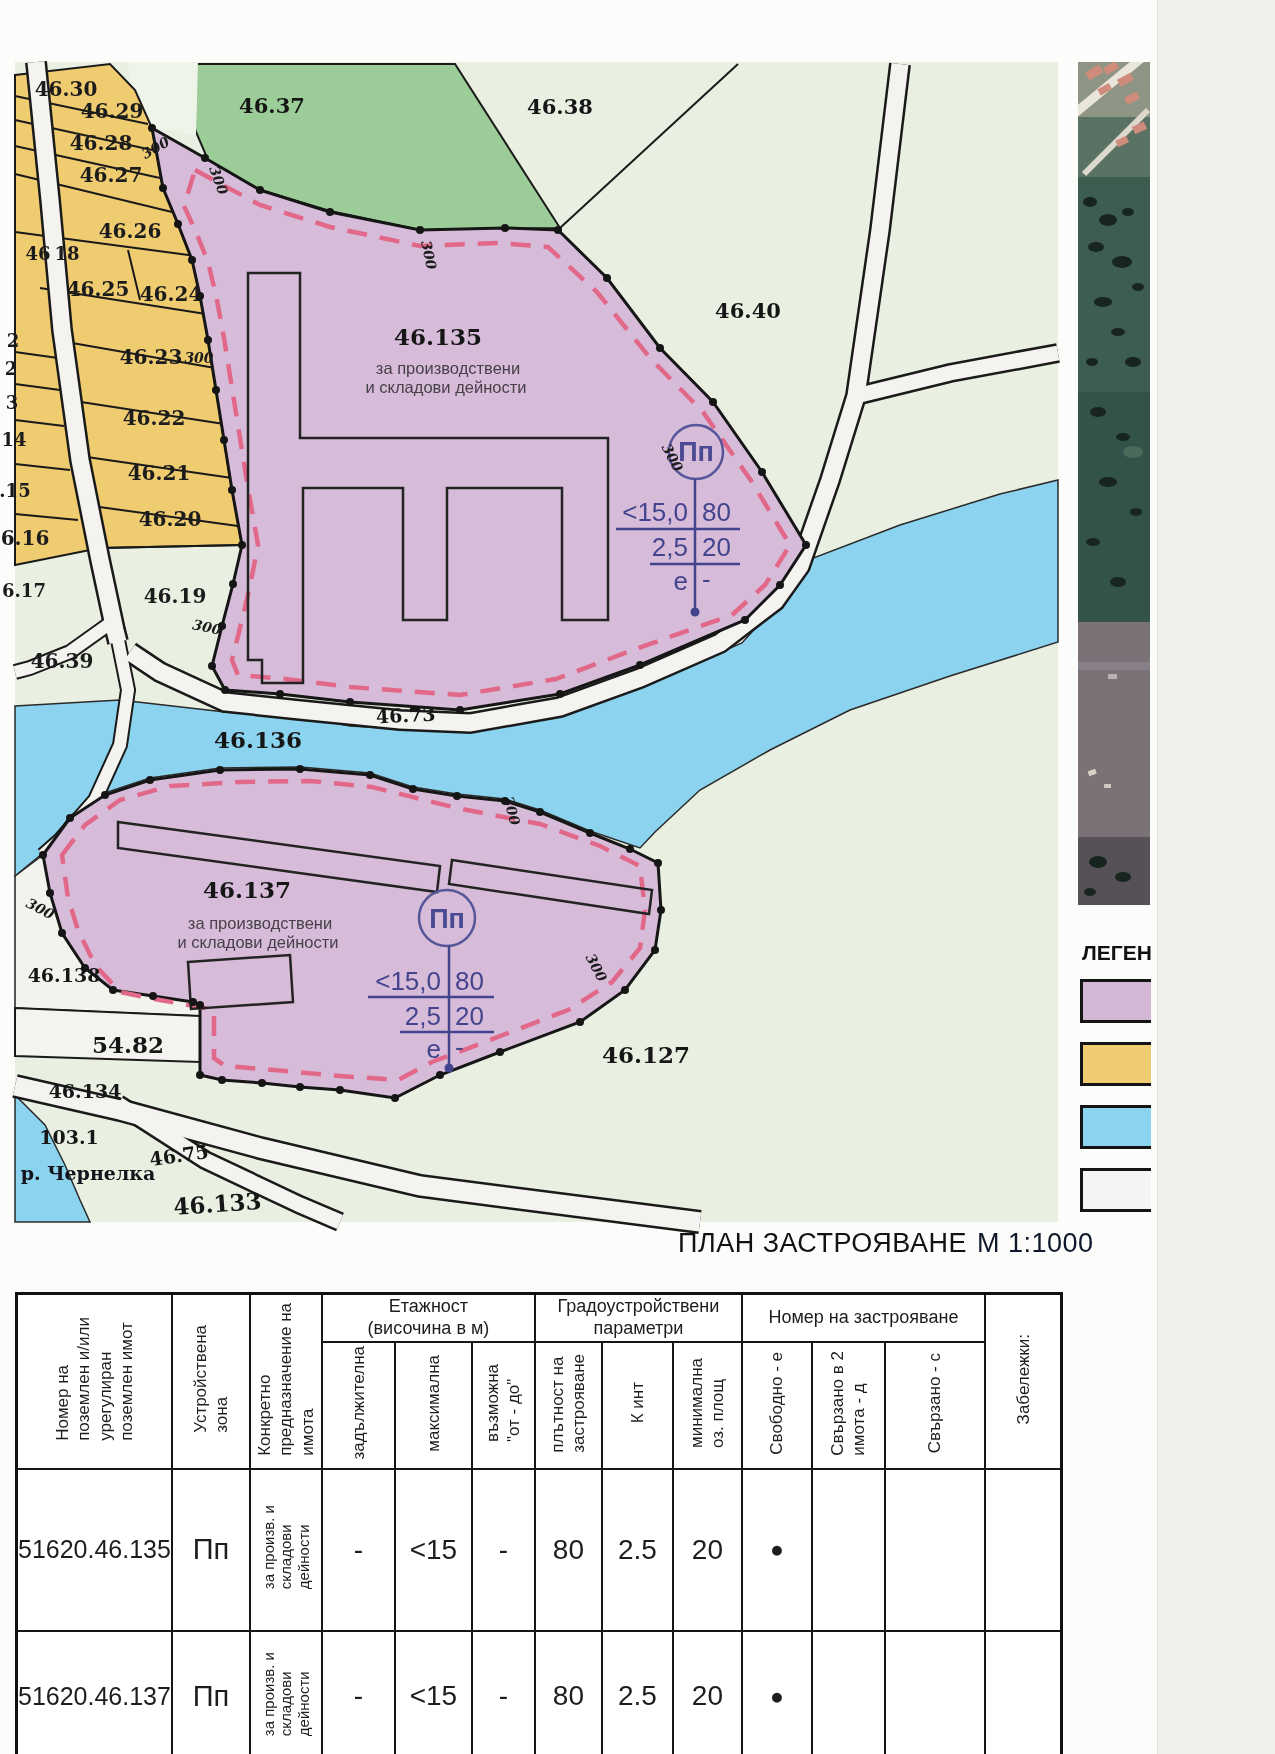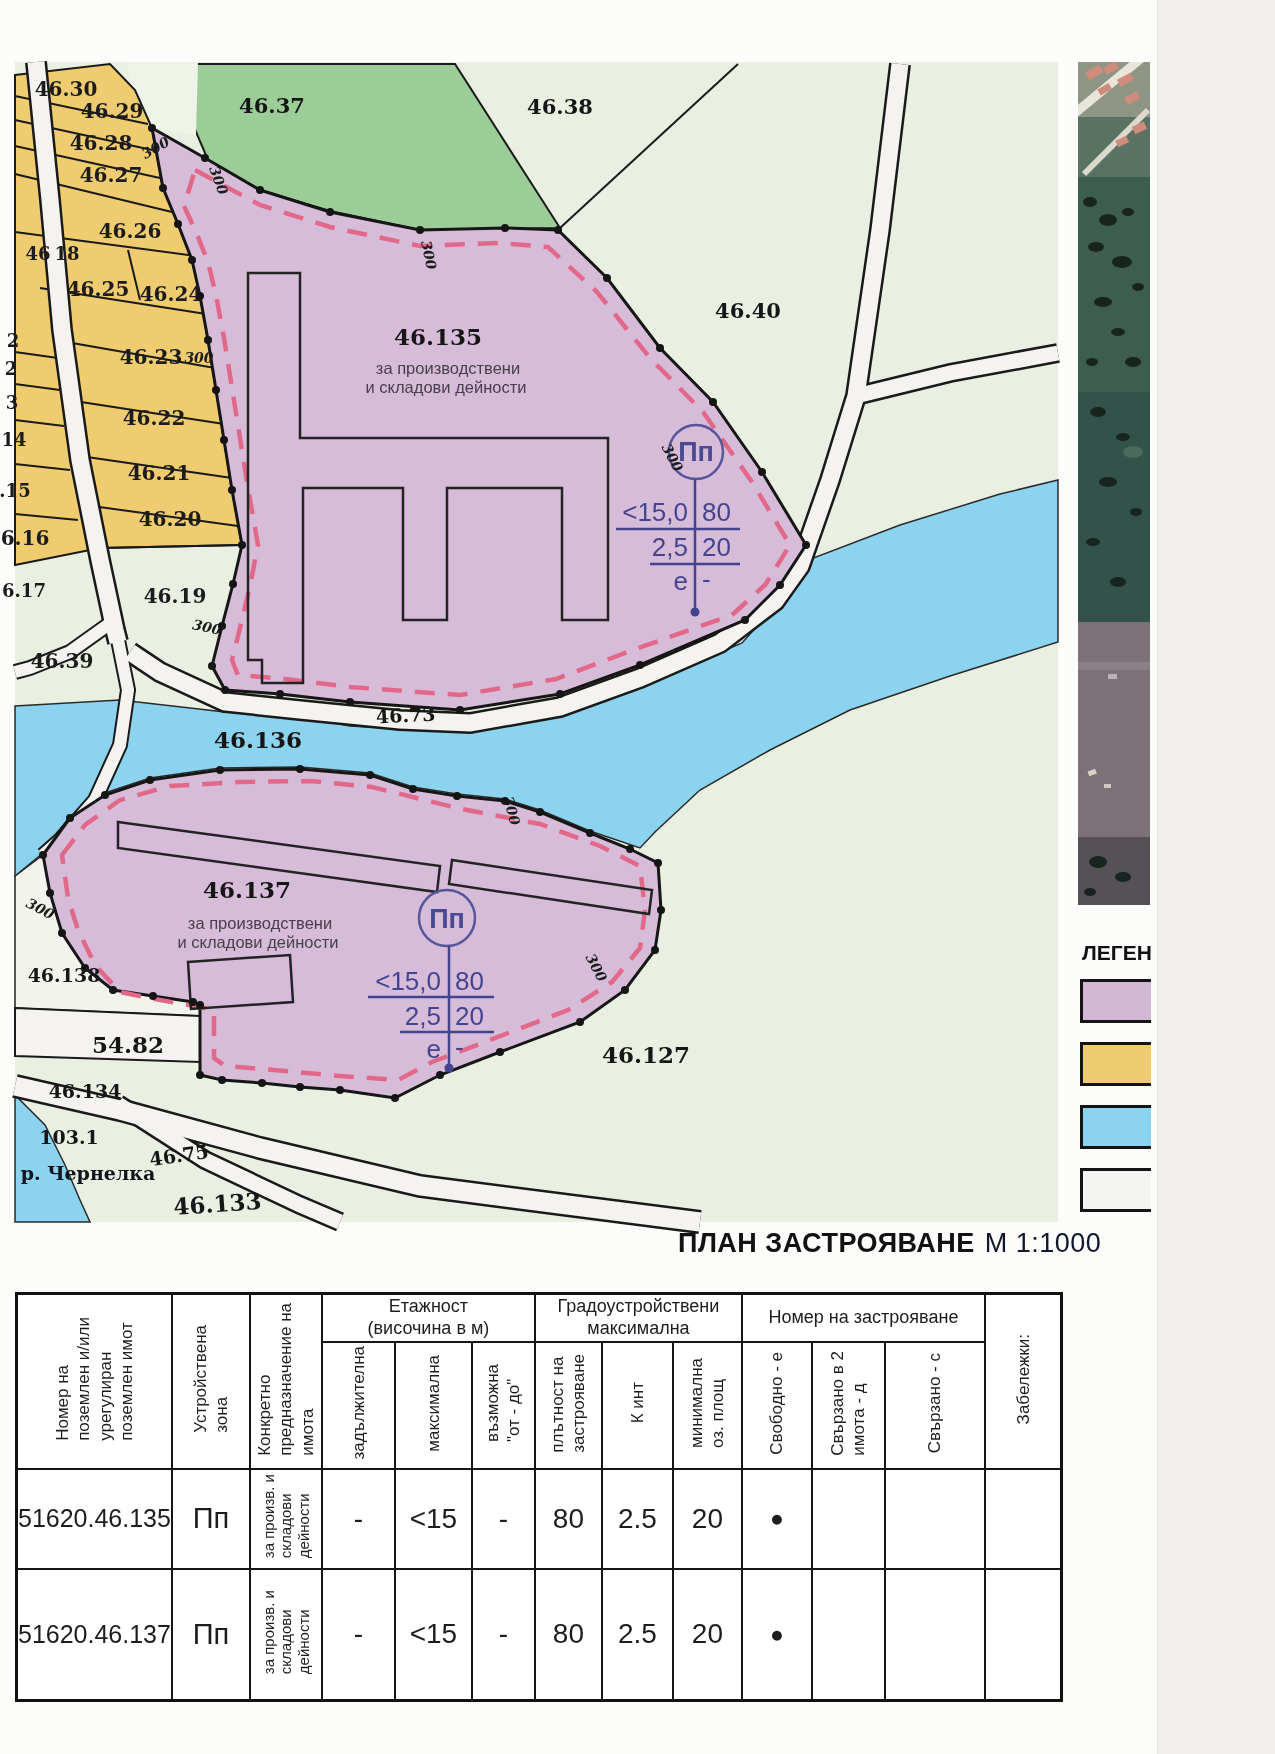--- a/index.html
+++ b/index.html
@@ -17,21 +17,21 @@
   .riv{font:700 19px "DejaVu Serif",serif;fill:#14141c;}
   .m300{font:italic 600 14px "DejaVu Serif",serif;fill:#1c1c1c;}
   .zn{font:16.5px "Liberation Sans",sans-serif;fill:#474049;}
   .ppt{font:600 27px "Liberation Sans",sans-serif;fill:#4a4a92;}
   .prm{font:26px "Liberation Sans",sans-serif;fill:#44448e;}
   .legend{position:absolute;left:1080px;top:941px;width:71px;height:290px;overflow:hidden;}
   .legend-title{font:700 21px "Liberation Sans",sans-serif;color:#111;white-space:nowrap;margin:0 0 14px 2px;}
   .swatch{width:78px;height:38px;border:3px solid #141414;margin-bottom:19px;}
   .plan-title{position:absolute;left:678px;top:1228px;font-size:27px;color:#121212;
        letter-spacing:.5px;white-space:nowrap;}
-  .plan-title b{font-weight:700;}
+  .plan-title b{font-weight:400;}
   .plan-title span{font-weight:400;margin-left:10px;color:#0f172a;}
   
   #ptable{position:absolute;left:15px;top:1292px;border-collapse:collapse;table-layout:fixed;
        background:#fff;}
   #ptable td,#ptable th{border:2px solid #161616;padding:0;vertical-align:middle;text-align:center;
        color:#1d1d1d;font-weight:400;overflow:hidden;}
   #ptable{border:3px solid #111;}
   .grp{font-size:18px;line-height:1.2;white-space:pre-line;}
   .vt{writing-mode:vertical-rl;transform:rotate(180deg);white-space:pre-line;
       font-size:17px;line-height:1.25;display:inline-block;text-align:left;}
@@ -355,40 +355,40 @@
 урегулиран
 поземлен имот</span></th>
     <th rowspan="2"><span class="vt">Устройствена
 зона</span></th>
     <th rowspan="2"><span class="vt">Конкретно
 предназначение на
 имота</span></th>
     <th colspan="3" class="grp">Етажност
 (височина в м)</th>
     <th colspan="3" class="grp">Градоустройствени
-максимална</th>
+параметри</th>
     <th colspan="3" class="grp">Номер на застрояване</th>
     <th rowspan="2"><span class="vt">Забележки:</span></th>
   </tr>
   <tr style="height:127px">
     <th><span class="vt">задължителна</span></th>
     <th><span class="vt">максимална</span></th>
     <th><span class="vt">възможна
 "от - до"</span></th>
     <th><span class="vt">плътност на
 застрояване</span></th>
     <th><span class="vt">К инт</span></th>
     <th><span class="vt">минимална
 оз. площ</span></th>
     <th><span class="vt">Свободно - е</span></th>
     <th><span class="vt">Свързано в 2
 имота - д</span></th>
     <th><span class="vt">Свързано - с</span></th>
   </tr>
-  <tr style="height:100px">
+  <tr style="height:162px">
     <td class="id">51620.46.135</td>
     <td class="pp">Пп</td>
     <td><span class="vt small">за произв. и
 складови
 дейности</span></td>
     <td class="num">-</td>
     <td class="num">&lt;15</td>
     <td class="num">-</td>
     <td class="num">80</td>
     <td class="num">2.5</td>

